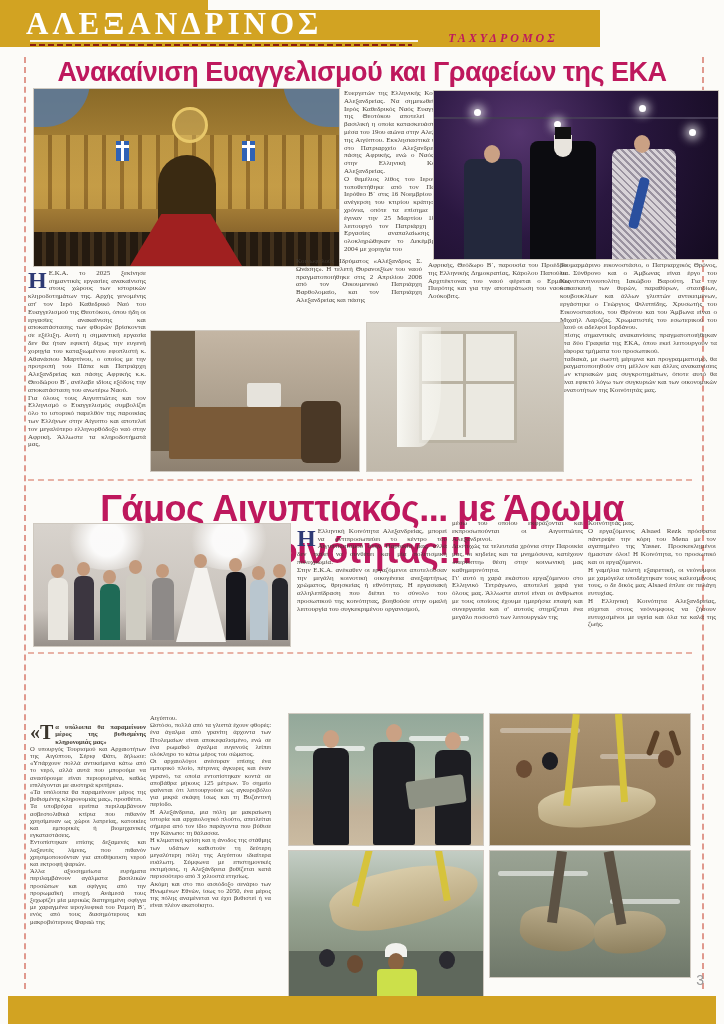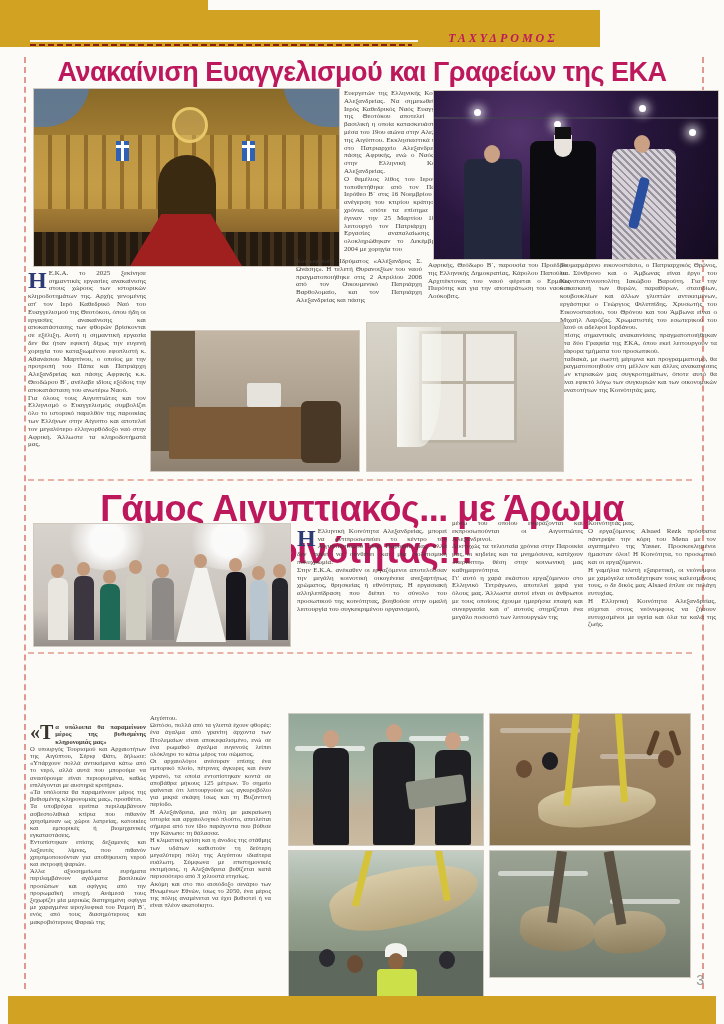--- a/index.html
+++ b/index.html
@@ -97,20 +97,21 @@
   .vest{background:#cce04a;border-radius:4px 4px 0 0;}
   .cap{background:#f2f2ee;border-radius:50% 50% 0 0;}
 </style>
 </head>
 <body>
 
 <div id="page">
 
   <div class="abs" id="masthead"></div>
   <div class="abs" id="masthead-notch"></div>
+  <div class="abs" id="masthead-title">ΑΛΕΞΑΝΔΡΙΝΟΣ</div>
   <div class="abs" id="masthead-rule"></div>
   <div class="abs" id="masthead-sub">ΤΑΧΥΔΡΟΜΟΣ</div>
   <div class="abs" id="masthead-redline"></div>
 
   <div class="abs vdash" style="left:24px;"></div>
   <div class="abs vdash" style="left:702px;"></div>
 
   <div class="abs headline" id="h1">Ανακαίνιση Ευαγγελισμού και Γραφείων της ΕΚΑ</div>
 
   <div class="abs ph" id="ph-church" style="left:33px;top:88px;width:305px;height:177px;">

